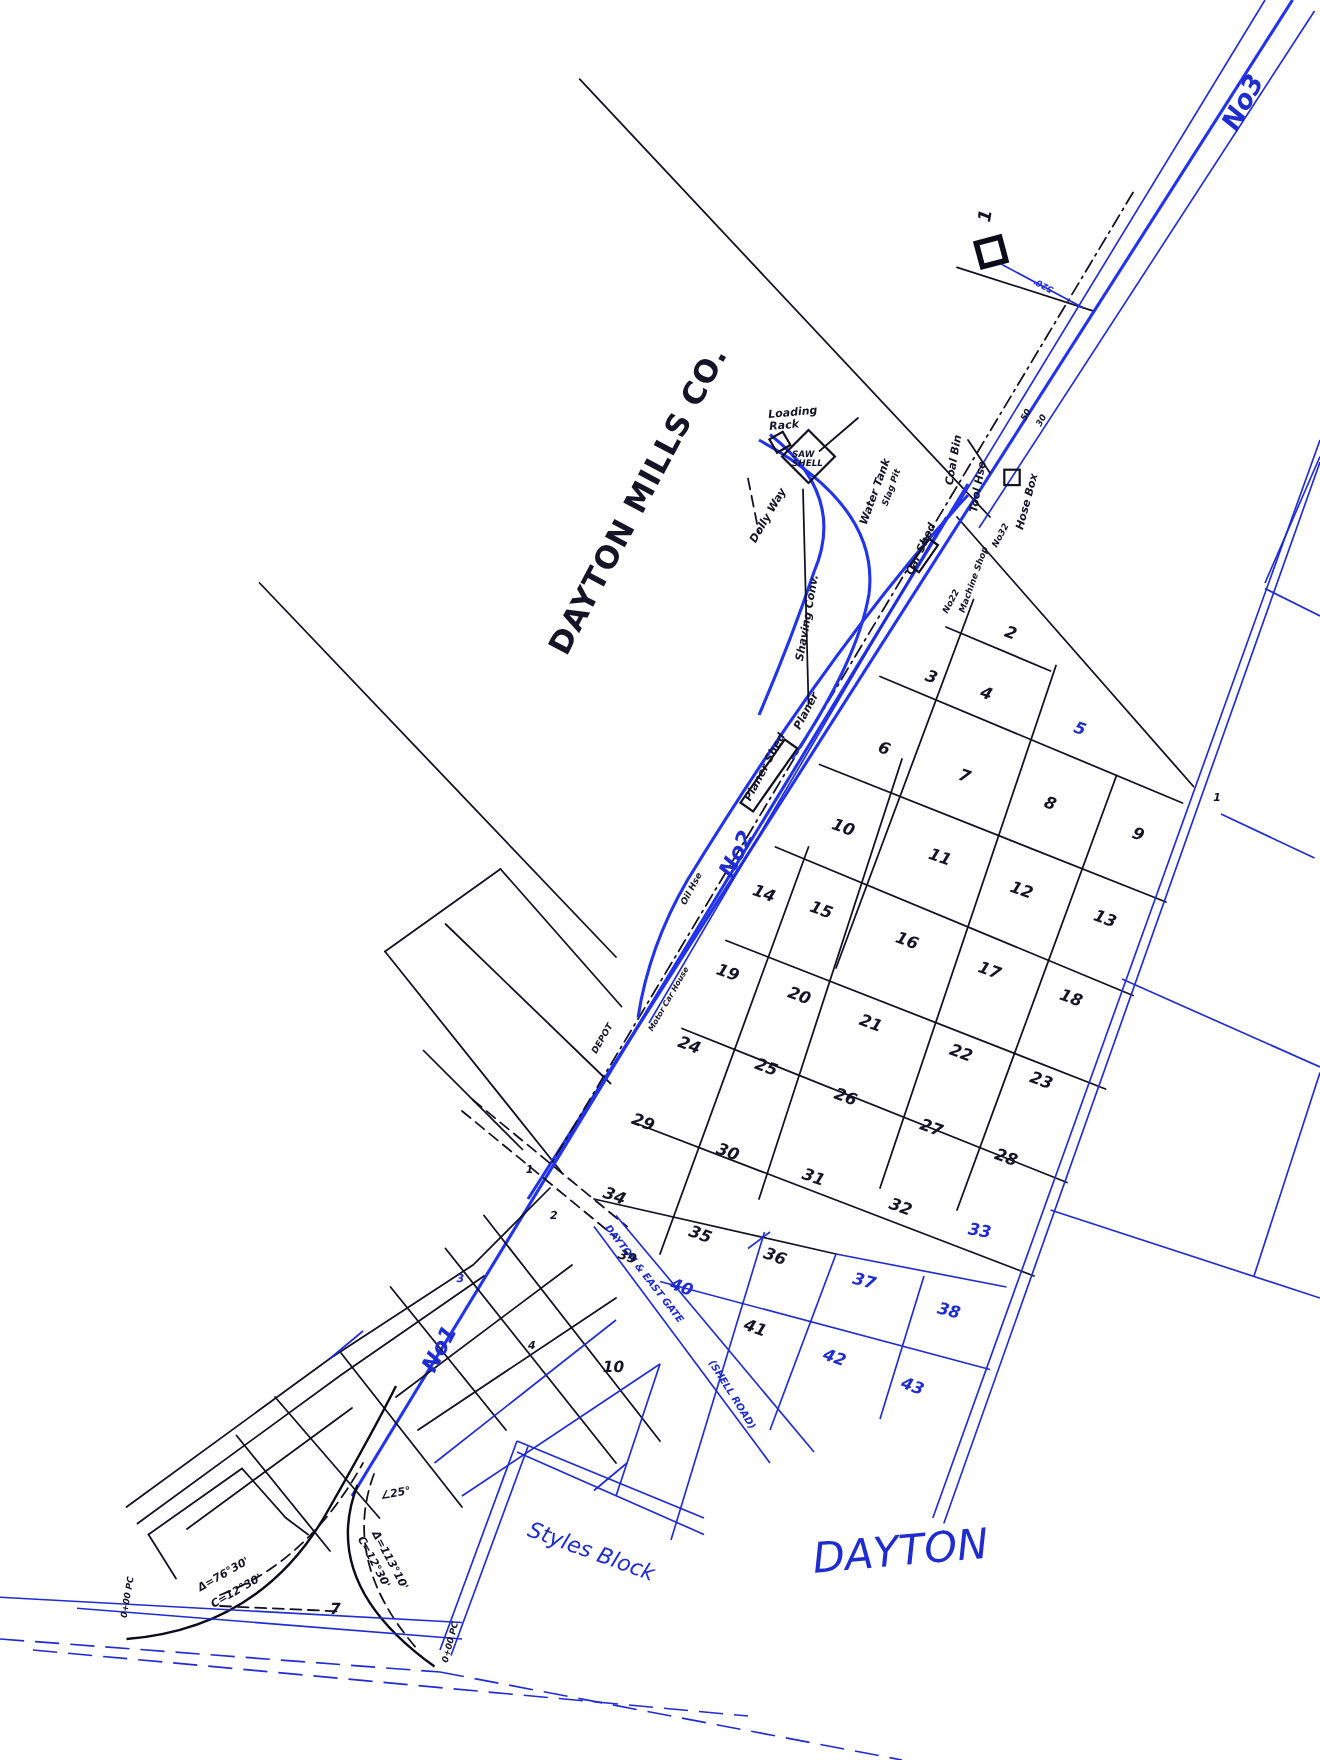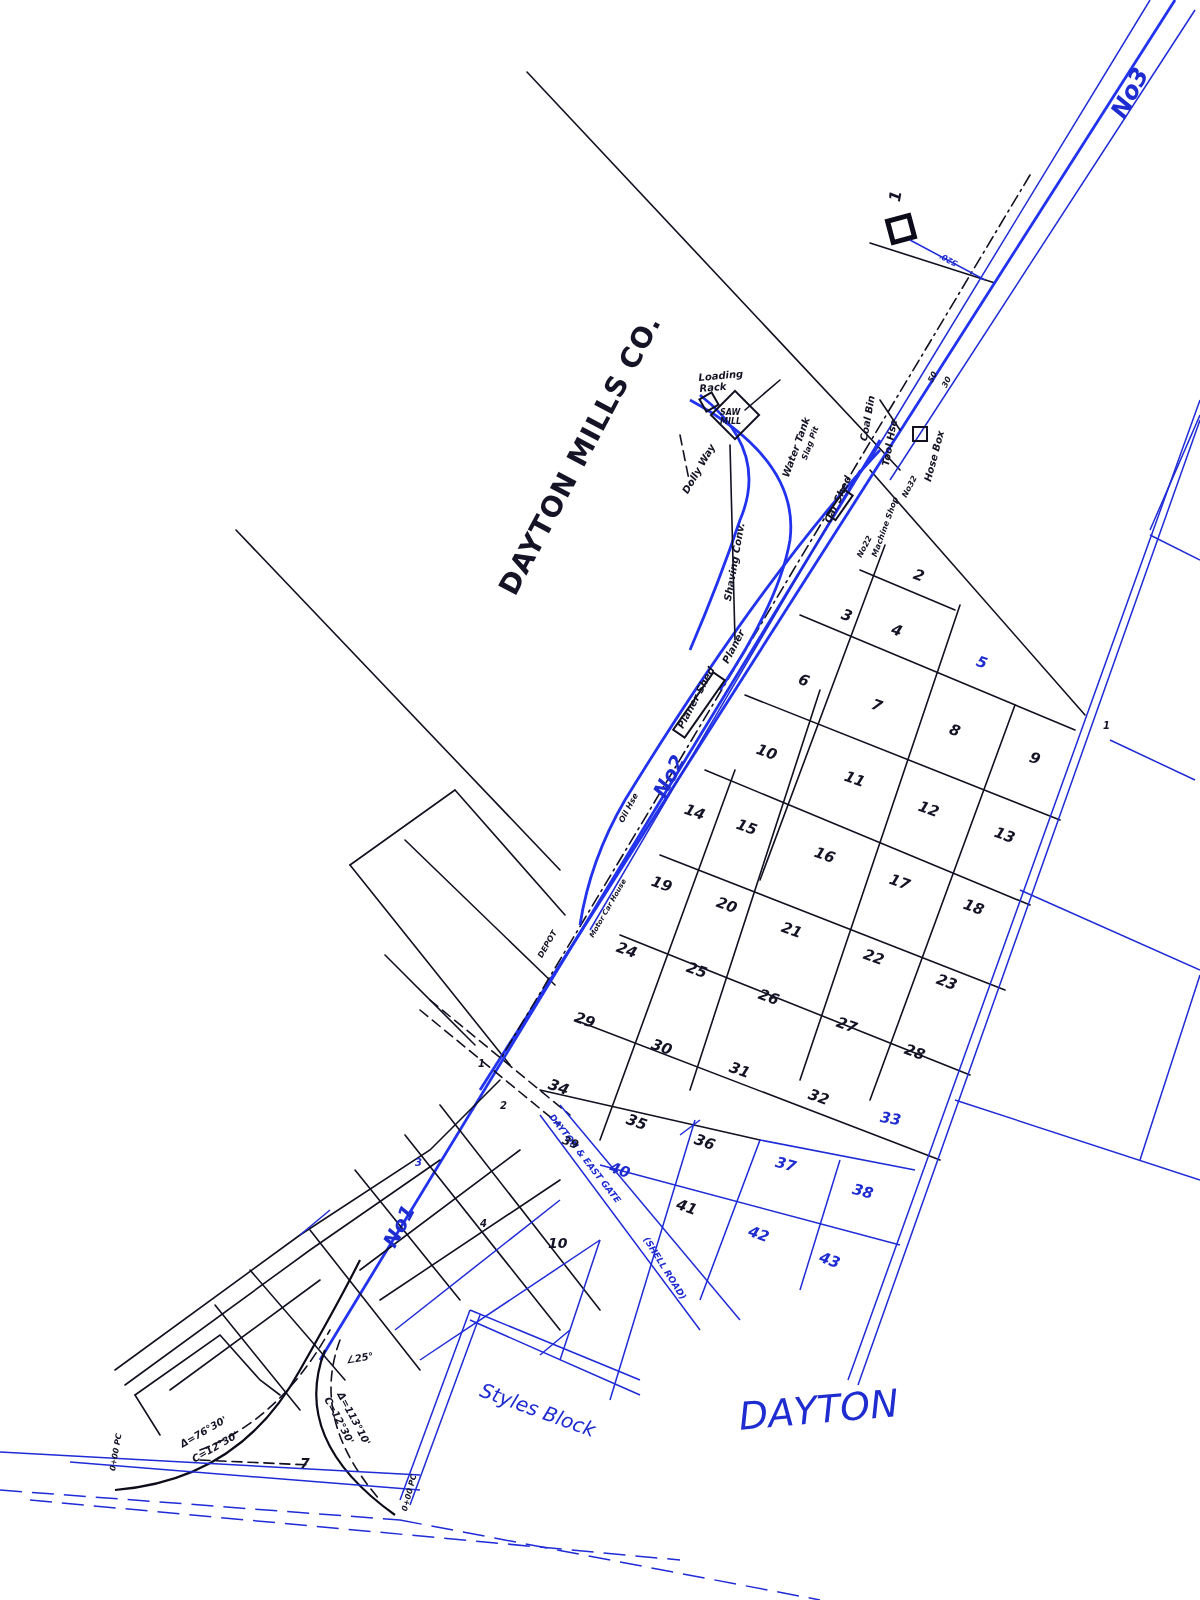--- a/index.html
+++ b/index.html
@@ -154,21 +154,21 @@
 <div class="lbl blue big" style="left:737px; top:1395px; transform:rotate(-5deg); font-size:38px;">DAYTON</div>
 <div class="lbl blue" style="left:485px; top:1378px; transform:rotate(20deg); font-size:20px;">Styles Block</div>
 <div class="lbl blue tiny" style="left:555px; top:1112px; transform:rotate(52deg); font-size:9px;">DAYTON &amp; EAST GATE</div>
 <div class="lbl blue tiny" style="left:650px; top:1235px; transform:rotate(58deg); font-size:9px;">(SHELL ROAD)</div>
 
 <div class="lbl blue track" style="left:1105px; top:110px; transform:rotate(-62deg);">No3</div>
 <div class="lbl blue track" style="left:648px; top:790px; transform:rotate(-62deg); font-size:20px;">No2</div>
 <div class="lbl blue track" style="left:378px; top:1240px; transform:rotate(-62deg); font-size:20px;">No1</div>
 
 <div class="lbl black small" style="left:698px; top:372px; transform:rotate(-5deg); white-space:normal; width:40px;">Loading Rack</div>
-<div class="lbl black tiny" style="left:720px; top:408px; white-space:normal; width:30px;">SAW MILL</div>
+<div class="lbl black tiny" style="left:720px; top:408px; white-space:normal; width:30px;">SAW SHELL</div>
 <div class="lbl black small" style="left:680px; top:490px; transform:rotate(-60deg);">Dolly Way</div>
 <div class="lbl black small" style="left:780px; top:475px; transform:rotate(-70deg);">Water Tank</div>
 <div class="lbl black tiny" style="left:800px; top:458px; transform:rotate(-70deg);">Slag Pit</div>
 <div class="lbl black small" style="left:858px; top:440px; transform:rotate(-80deg);">Coal Bin</div>
 <div class="lbl black small" style="left:880px; top:465px; transform:rotate(-80deg);">Tool Hse</div>
 <div class="lbl black small" style="left:822px; top:520px; transform:rotate(-65deg);">Car Shed</div>
 <div class="lbl black tiny" style="left:870px; top:555px; transform:rotate(-70deg);">Machine Shop</div>
 <div class="lbl black small" style="left:922px; top:480px; transform:rotate(-75deg);">Hose Box</div>
 <div class="lbl black tiny" style="left:855px; top:555px; transform:rotate(-62deg);">No22</div>
 <div class="lbl black tiny" style="left:900px; top:495px; transform:rotate(-62deg);">No32</div>

